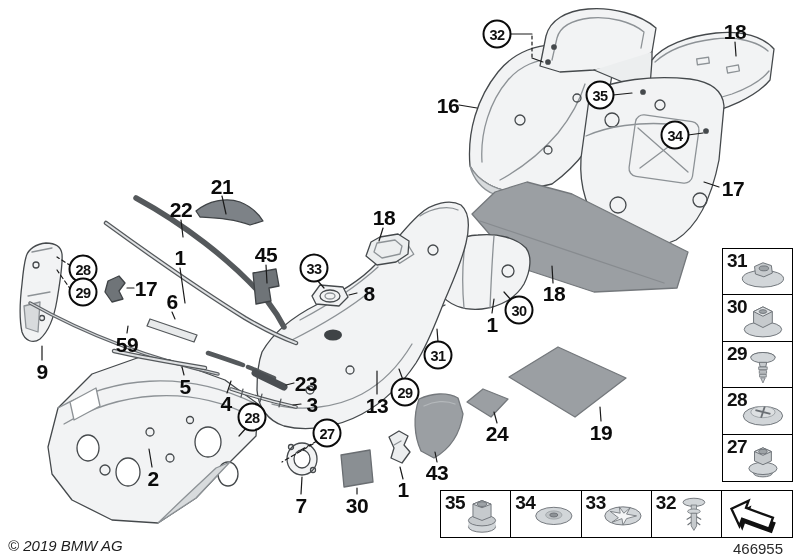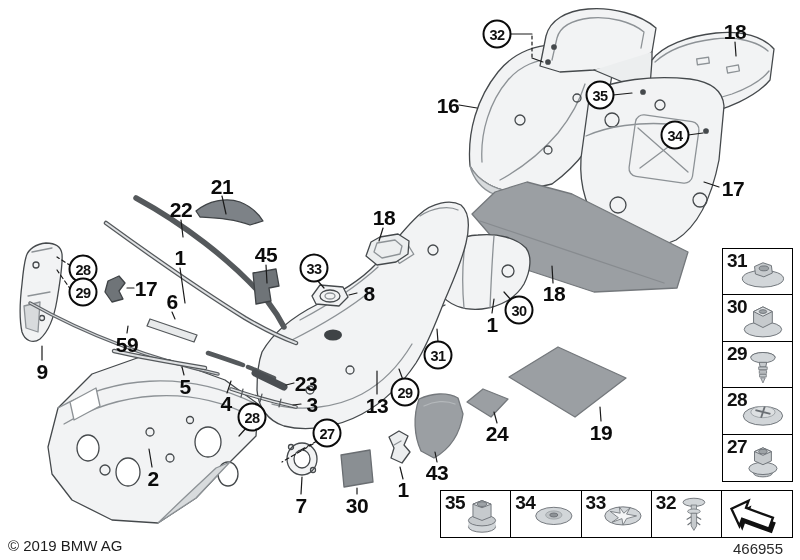--- a/index.html
+++ b/index.html
@@ -25,21 +25,21 @@
     position:relative;box-sizing:border-box;border:1.6px solid #000;background:#fff;cursor:pointer;
   }
   .legend-col .cell{height:48px;margin-top:-1.6px;}
   .legend-col .cell:first-child{margin-top:0;}
   .legend-row .cell{flex:1 1 0;margin-left:-1.6px;height:48px;}
   .legend-row .cell:first-child{margin-left:0;}
   .cell .num{
     position:absolute;top:1px;left:4px;font-weight:bold;font-size:19px;letter-spacing:-.5px;
   }
   .cell .ic{position:absolute;right:0;bottom:0;}
-  .copyright{position:absolute;left:8px;top:537px;font-size:15px;color:#1d1d1d;}
+  .copyright{position:absolute;left:8px;top:537px;font-size:15px;color:#1d1d1d;font-style:italic;}
   .diagnum{position:absolute;left:722px;width:72px;top:540px;text-align:center;font-size:15px;color:#2a2a2a;}
 </style>
 </head>
 <body>
 
 <div id="canvas">
 
   <svg width="800" height="560" viewBox="0 0 800 560" style="position:absolute;left:0;top:0;">
     <g fill="none" stroke="#45494c" stroke-width="1.3" stroke-linejoin="round" stroke-linecap="round">
 

